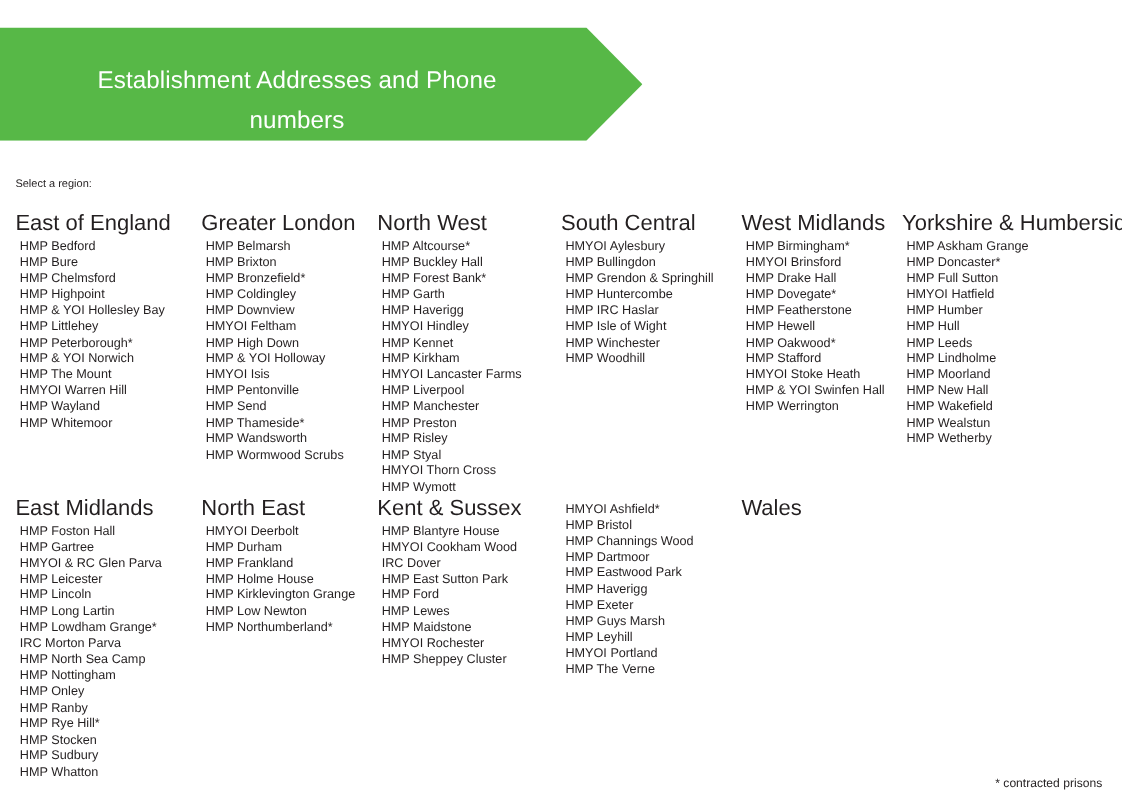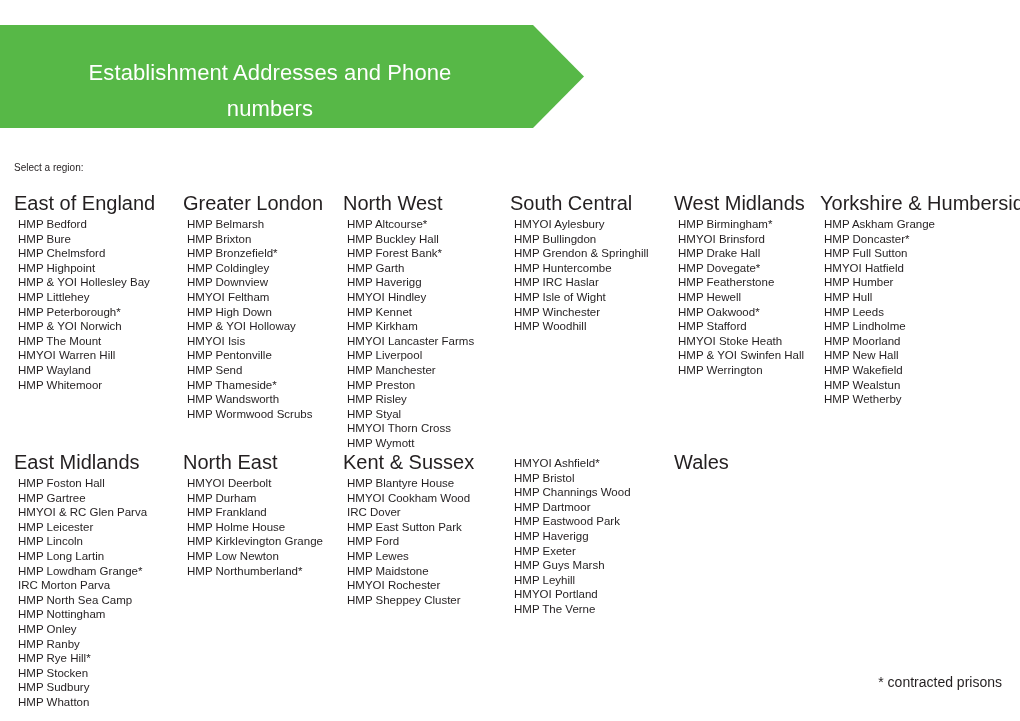--- a/index.html
+++ b/index.html
@@ -98,22 +98,22 @@
     font-size: 11.5px;
     line-height: 14.6px;
     color: #231f20;
     white-space: nowrap;
   }
 
   
   #footnote {
     position: absolute;
     right: 18px;
-    bottom: 32px;
-    font-size: 14px;
+    bottom: 2px;
+    font-size: 11px;
     line-height: 14px;
     color: #231f20;
     margin-left: 16px;
   }
 </style>
 </head>
 <body>
 
 <div id="banner">
   <svg id="banner-shape" viewBox="0 0 584 103" preserveAspectRatio="none" aria-hidden="true">

